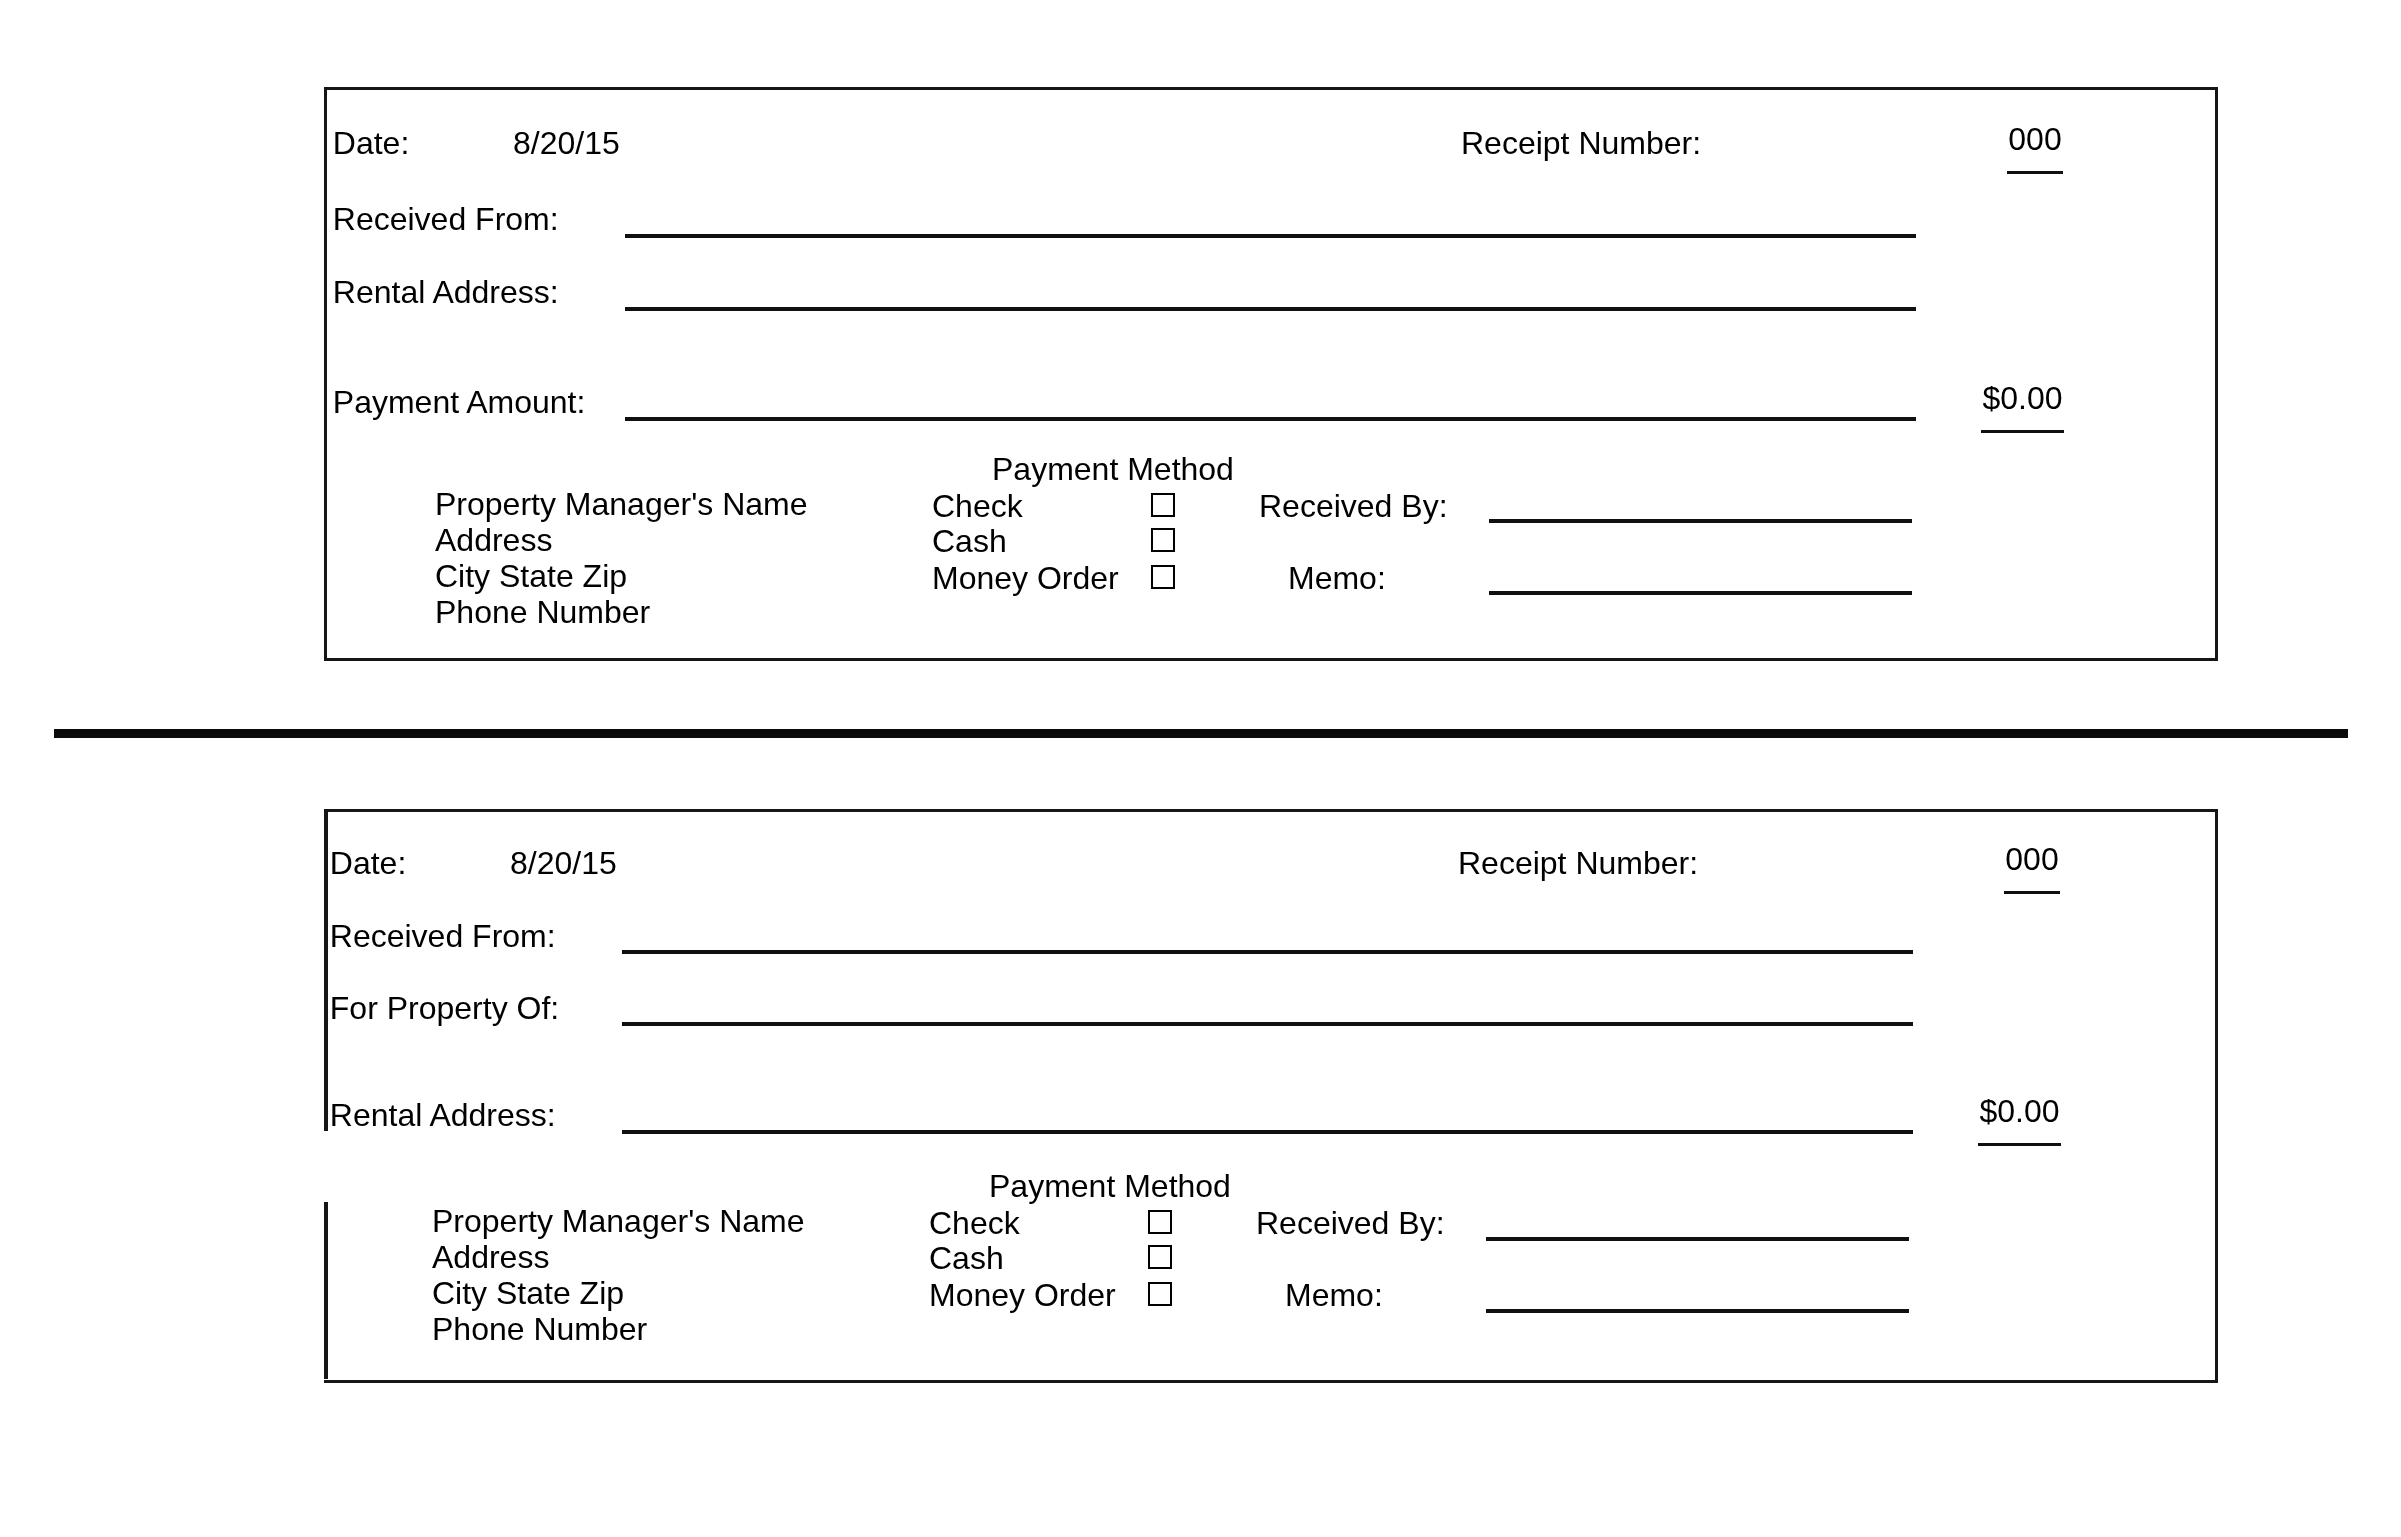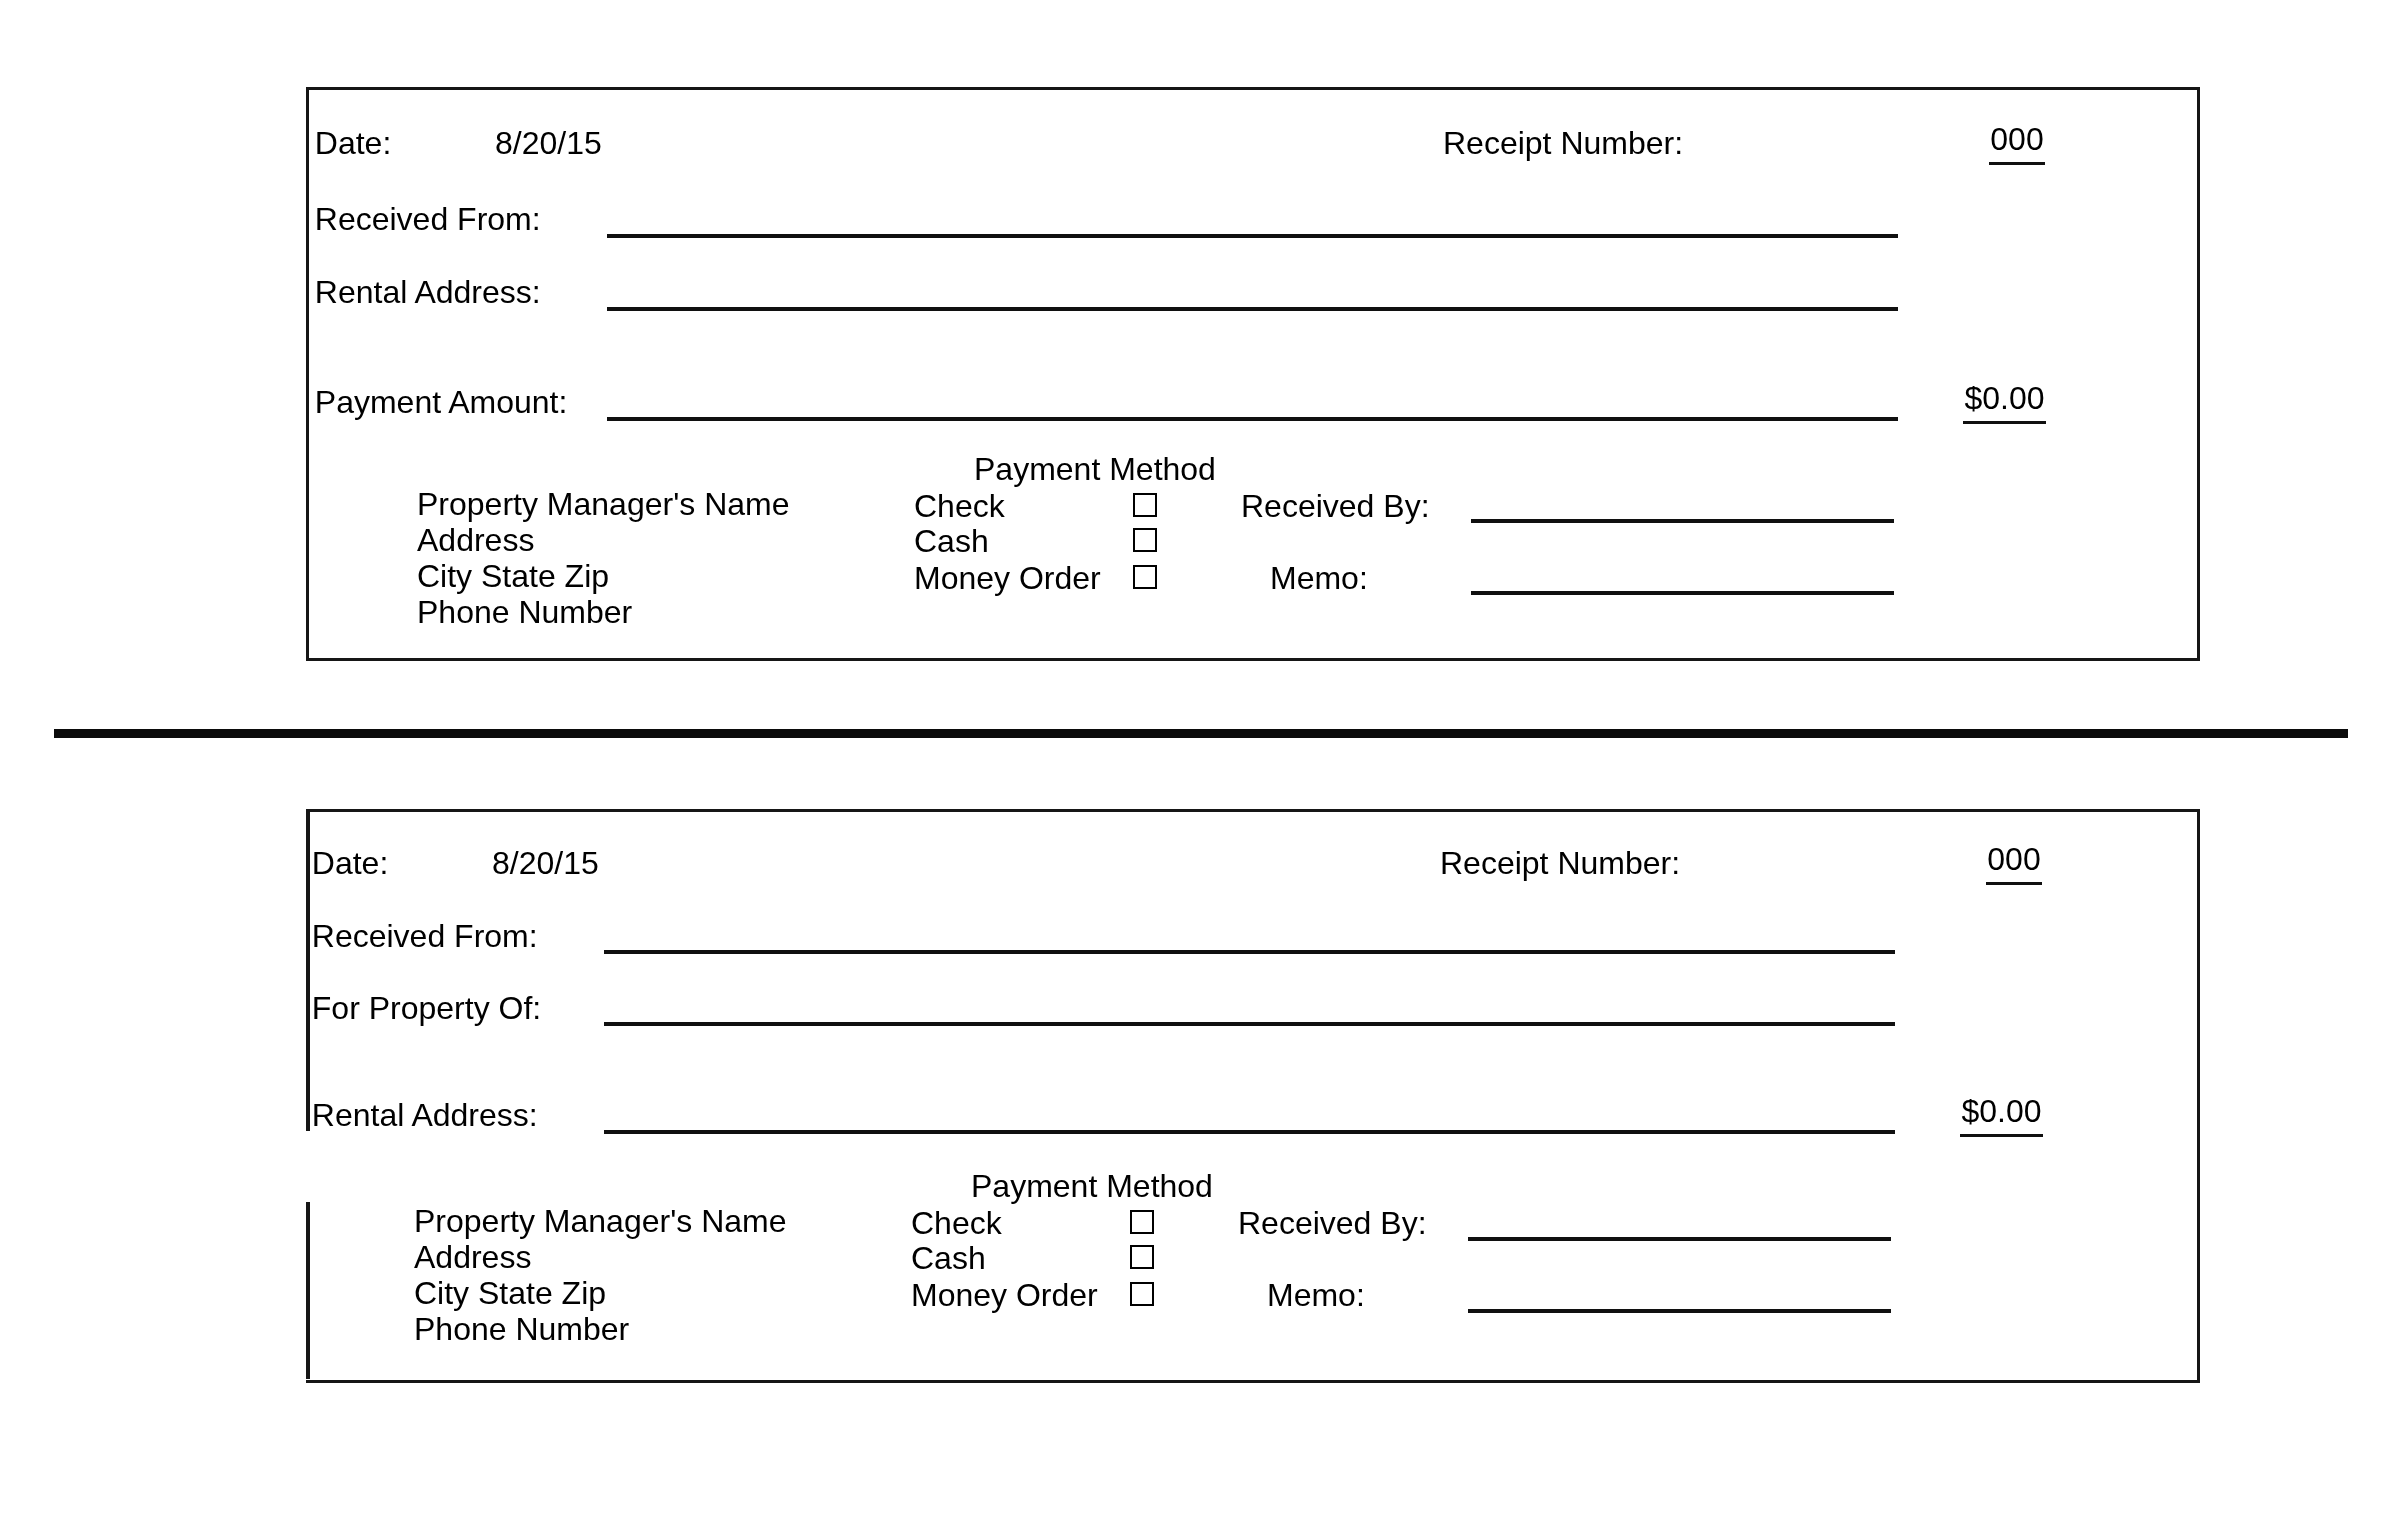--- a/index.html
+++ b/index.html
@@ -1,26 +1,26 @@
 <!DOCTYPE html>
 <html><head>
 <meta charset="utf-8">
 <style>
   html,body{margin:0;padding:0;background:#ffffff;}
   .canvas{position:relative;width:2402px;height:1537px;background:#ffffff;
           font-family:"Liberation Sans",sans-serif;color:#000000;overflow:hidden;}
-  .receipt{position:absolute;left:306px;width:1894px;background:#ffffff;box-sizing:border-box;}
+  .receipt{position:absolute;left:324px;width:1894px;background:#ffffff;box-sizing:border-box;}
   #receipt1{top:87px;height:574px;border:3.8px solid #161616;}
   #receipt2{top:809px;height:574px;border:3.8px solid #161616;border-left:none;}
   .lseg{position:absolute;left:0;width:3.8px;background:#161616;}
   .t{position:absolute;font-size:32px;line-height:36px;white-space:nowrap;}
   .tr{text-align:left;}
   .tc{text-align:center;}
   .fill-line{position:absolute;height:3.8px;background:#101010;}
-  .uval{border-bottom:3.8px solid #101010;padding-bottom:5px;}
+  .uval{border-bottom:3.8px solid #101010;padding-bottom:14px;}
   .cbox{position:absolute;width:20px;height:20px;border:2.9px solid #000;background:#fff;}
   .mgr div{line-height:36px;margin-left:17px;}
   .divider{position:absolute;left:54px;top:729px;width:2294px;height:8.6px;background:#0b0b0b;}
 </style>
 </head>
 <body>
 
 <div class="canvas">
 
   <section class="receipt" id="receipt1">

